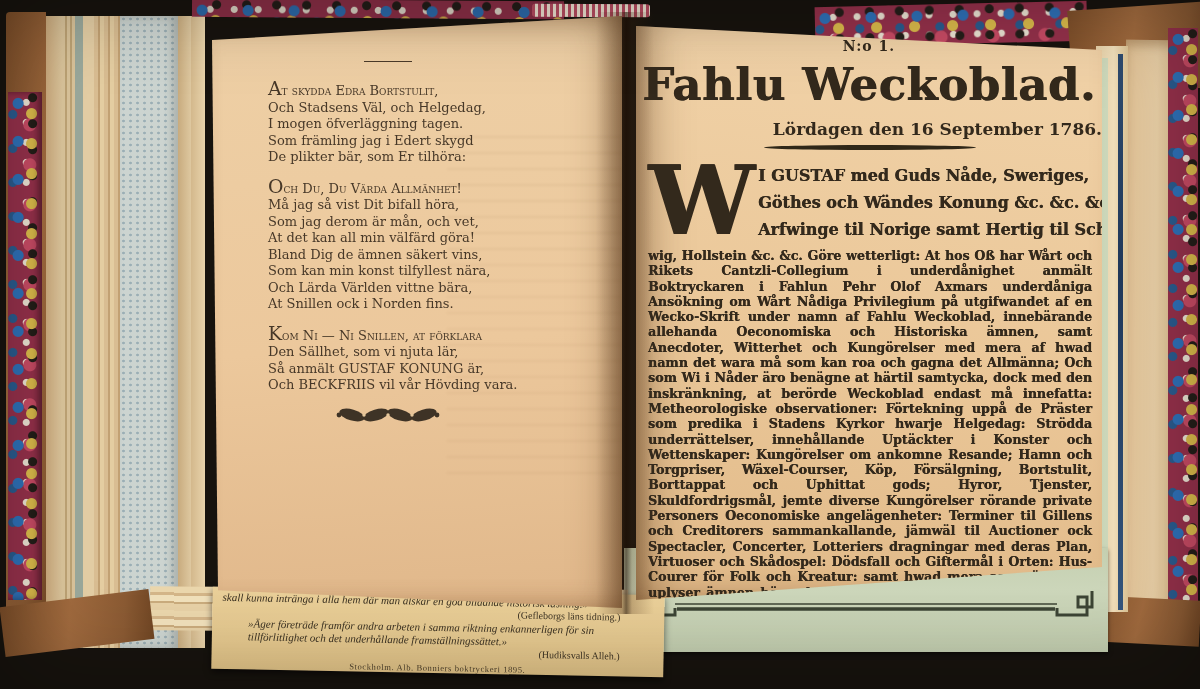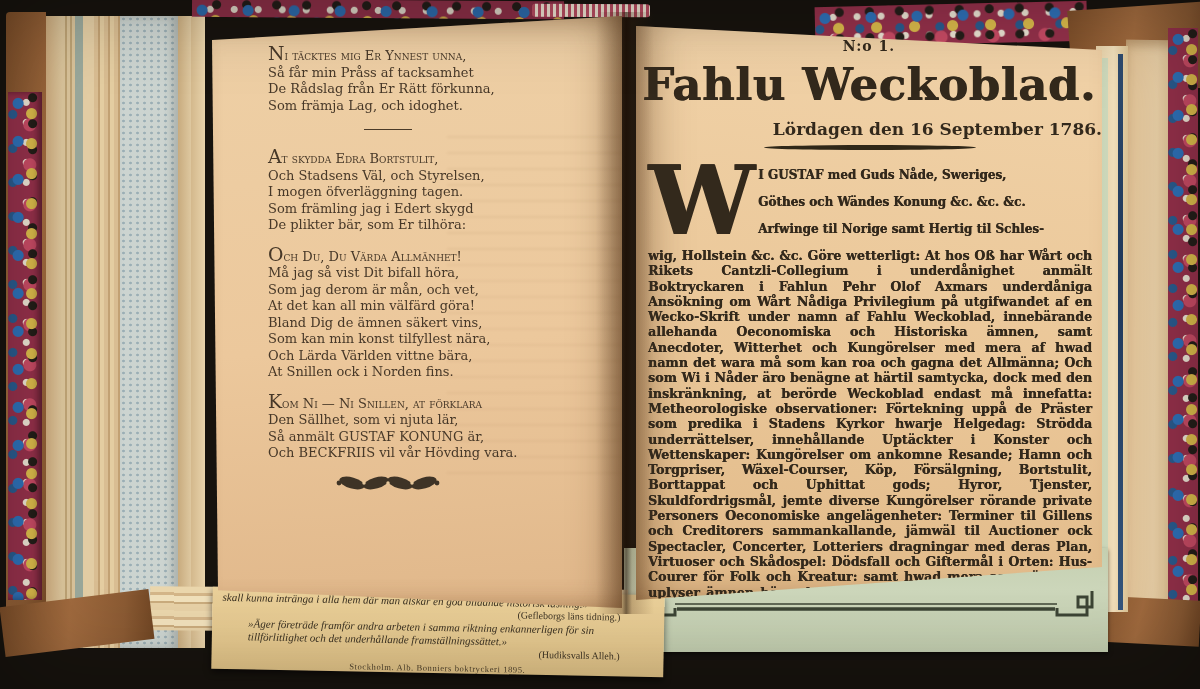--- a/index.html
+++ b/index.html
@@ -89,21 +89,21 @@
   .masthead{position:absolute;top:36px;left:0;width:100%;text-align:center;
     font-size:45px;font-weight:bold;letter-spacing:.5px;
     text-shadow:.7px 0 currentColor;}
   .dateline{position:absolute;top:97px;left:0;width:100%;text-align:right;
     font-size:17px;font-weight:bold;}
   .swell{position:absolute;top:123px;left:128px;width:212px;height:5px;background:#2f2718;border-radius:50%;}
   .procl{position:absolute;top:140px;left:12px;width:444px;}
   .dropcap{position:absolute;left:0;top:-4px;font-size:95px;line-height:86px;font-weight:bold;
     font-family:"DejaVu Serif",serif;text-shadow:1px 0 currentColor;}
   .intro{margin-left:110px;}
-  .intro div{font-size:12px;font-weight:bold;line-height:27px;white-space:nowrap;text-shadow:.4px 0 currentColor;}
+  .intro div{font-size:16px;font-weight:bold;line-height:27px;white-space:nowrap;text-shadow:.4px 0 currentColor;}
   .bodytext{position:absolute;top:226px;left:12px;width:444px;
     font-size:12.6px;font-weight:bold;line-height:15.3px;text-align:justify;
     text-shadow:.3px 0 currentColor;}
 
   .gutter{left:596px;top:12px;width:58px;height:602px;pointer-events:none;
     background:linear-gradient(90deg,rgba(60,30,10,0),rgba(70,40,15,.35) 45%,rgba(35,18,5,.6) 52%,rgba(70,40,15,.25) 62%,rgba(60,30,10,0));}
   .vignette{inset:0;pointer-events:none;box-shadow:inset 0 0 90px rgba(0,0,0,.28);}
 </style>
 </head>
 <body>
@@ -154,30 +154,24 @@
     <div class="q">skall kunna intränga i alla hem där man älskar en god bildande historisk läsning.»</div>
     <div class="attr">(Gefleborgs läns tidning.)</div>
     <div class="q q2">»Äger företräde framför andra arbeten i samma riktning enkannerligen för sin tillförlitlighet och det underhållande framställningssättet.»</div>
     <div class="attr">(Hudiksvalls Alleh.)</div>
     <div class="imprint">Stockholm. Alb. Bonniers boktryckeri 1895.</div>
   </div>
 
   <div class="layer left-page">
     <div class="ghost"></div>
     <div class="poem">
-      <div class="stanza">
-          <div class="pline">Ni täcktes mig Er Ynnest unna,</div>
-          <div class="pline">Så får min Pråss af tacksamhet</div>
-          <div class="pline">De Rådslag från Er Rätt förkunna,</div>
-          <div class="pline">Som främja Lag, och idoghet.</div>
-        </div>
       <div class="stanza-rule"></div>
       <div class="stanza">
           <div class="pline">At skydda Edra Bortstulit,</div>
-          <div class="pline">Och Stadsens Väl, och Styrelsen,</div>
+          <div class="pline">Och Stadsens Väl, och Helgedag,</div>
           <div class="pline">I mogen öfverläggning tagen.</div>
           <div class="pline">Som främling jag i Edert skygd</div>
           <div class="pline">De plikter bär, som Er tilhöra:</div>
         </div>
       <div class="gap"></div>
       <div class="stanza">
           <div class="pline">Och Du, Du Värda Allmänhet!</div>
           <div class="pline">Må jag så vist Dit bifall höra,</div>
           <div class="pline">Som jag derom är mån, och vet,</div>
           <div class="pline">At det kan all min välfärd göra!</div>

